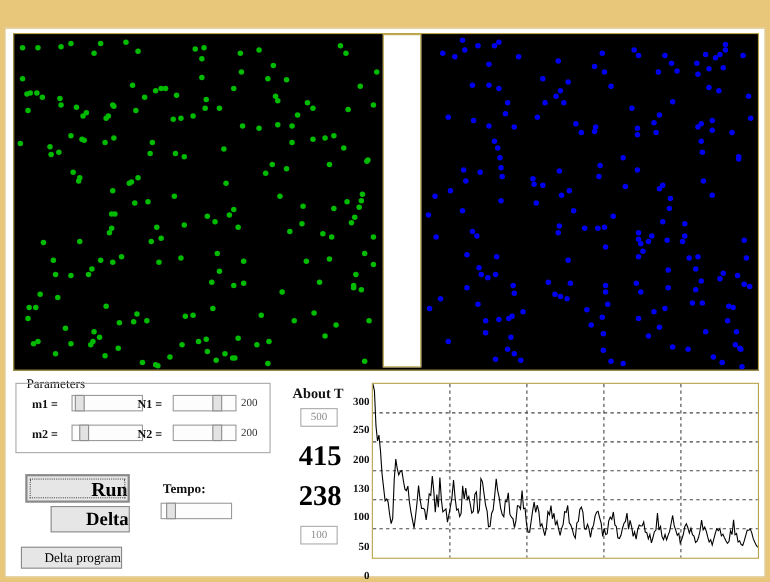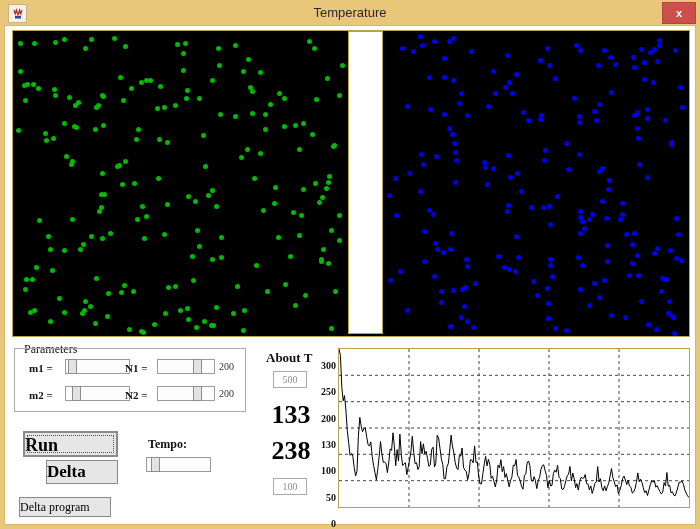--- a/index.html
+++ b/index.html
@@ -69,21 +69,21 @@
   }
   .thumb{
     position:absolute;top:-1px;width:9px;height:15px;
     background:#e3e3e3;border:1px solid #8e8e8e;box-sizing:border-box;
   }
   .pval{position:absolute;font-size:10px;color:#333;line-height:15px;}
 
   
   .btn{
     position:absolute;background:#e6e6e6;border:1px solid #8a8a8a;
-    box-sizing:border-box;text-align:left;color:#000;cursor:pointer;
+    box-sizing:border-box;text-align:right;color:#000;cursor:pointer;
   }
   #run-button{left:18px;top:405px;width:95px;height:26px;
     font-size:18px;font-weight:bold;line-height:24px;
     border:2px solid #8a8a8a;outline:1px dotted #555;outline-offset:-5px;}
   #reset-button{left:41px;top:434px;width:72px;height:24px;
     font-size:17px;font-weight:bold;line-height:22px;}
   #about-button{left:14px;top:471px;width:92px;height:20px;
     font-size:12px;line-height:18px;}
 
   #tempo-label{position:absolute;left:143px;top:411px;font-size:12px;font-weight:bold;color:#111;}
@@ -113,30 +113,20 @@
     background:#fff;border:1px solid #b9a349;box-sizing:border-box;
     overflow:hidden;
   }
   #plot svg{display:block;}
 </style>
 </head>
 <body>
 
 <div id="app">
 
-  <div id="titlebar">
-    <div id="app-icon">
-      <svg width="12" height="12" viewBox="0 0 12 12">
-        <path d="M2 2 L3.2 6 L4.4 2 L6 7 L7.6 2 L8.8 6 L10 2" stroke="#b02b2b" stroke-width="1.2" fill="none"></path>
-        <rect x="3" y="8" width="6" height="2.5" fill="#3a3fa0"></rect>
-      </svg>
-    </div>
-    <div id="title-text">Temperature</div>
-    <div id="close-button">x</div>
-  </div>
 
   <div id="client">
 
     <div id="sim-area">
       <div id="particles-left">
           <div class="particle" style="left:196.6px;top:46.8px;background:#00bb00;"></div>
           <div class="particle" style="left:99.4px;top:4.7px;background:#00bb00;"></div>
           <div class="particle" style="left:37.4px;top:237.3px;background:#00bb00;"></div>
           <div class="particle" style="left:229.4px;top:277.0px;background:#00bb00;"></div>
           <div class="particle" style="left:262.9px;top:203.8px;background:#00bb00;"></div>
@@ -574,21 +564,21 @@
     <div class="btn" id="reset-button">Delta</div>
     <div class="btn" id="about-button">Delta program</div>
 
     <div id="tempo-label">Tempo:</div>
     <div class="slider" id="tempo-slider">
       <div class="thumb" id="tempo-thumb" style="left: 4px;"></div>
     </div>
 
     <div id="deltat-title">About T</div>
     <div class="dbox" id="dbox-max">500</div>
-    <div class="dbig" id="d-top">133</div>
+    <div class="dbig" id="d-top">415</div>
     <div class="dbig" id="d-bot">238</div>
     <div class="dbox" id="dbox-min">100</div>
 
     <div id="chart-wrap">
       <div id="y-labels">
           <div class="ytick" style="top:-4.0px;">300</div>
           <div class="ytick" style="top:22.3px;">250</div>
           <div class="ytick" style="top:48.7px;">200</div>
           <div class="ytick" style="top:75.0px;">130</div>
           <div class="ytick" style="top:101.3px;">100</div>

